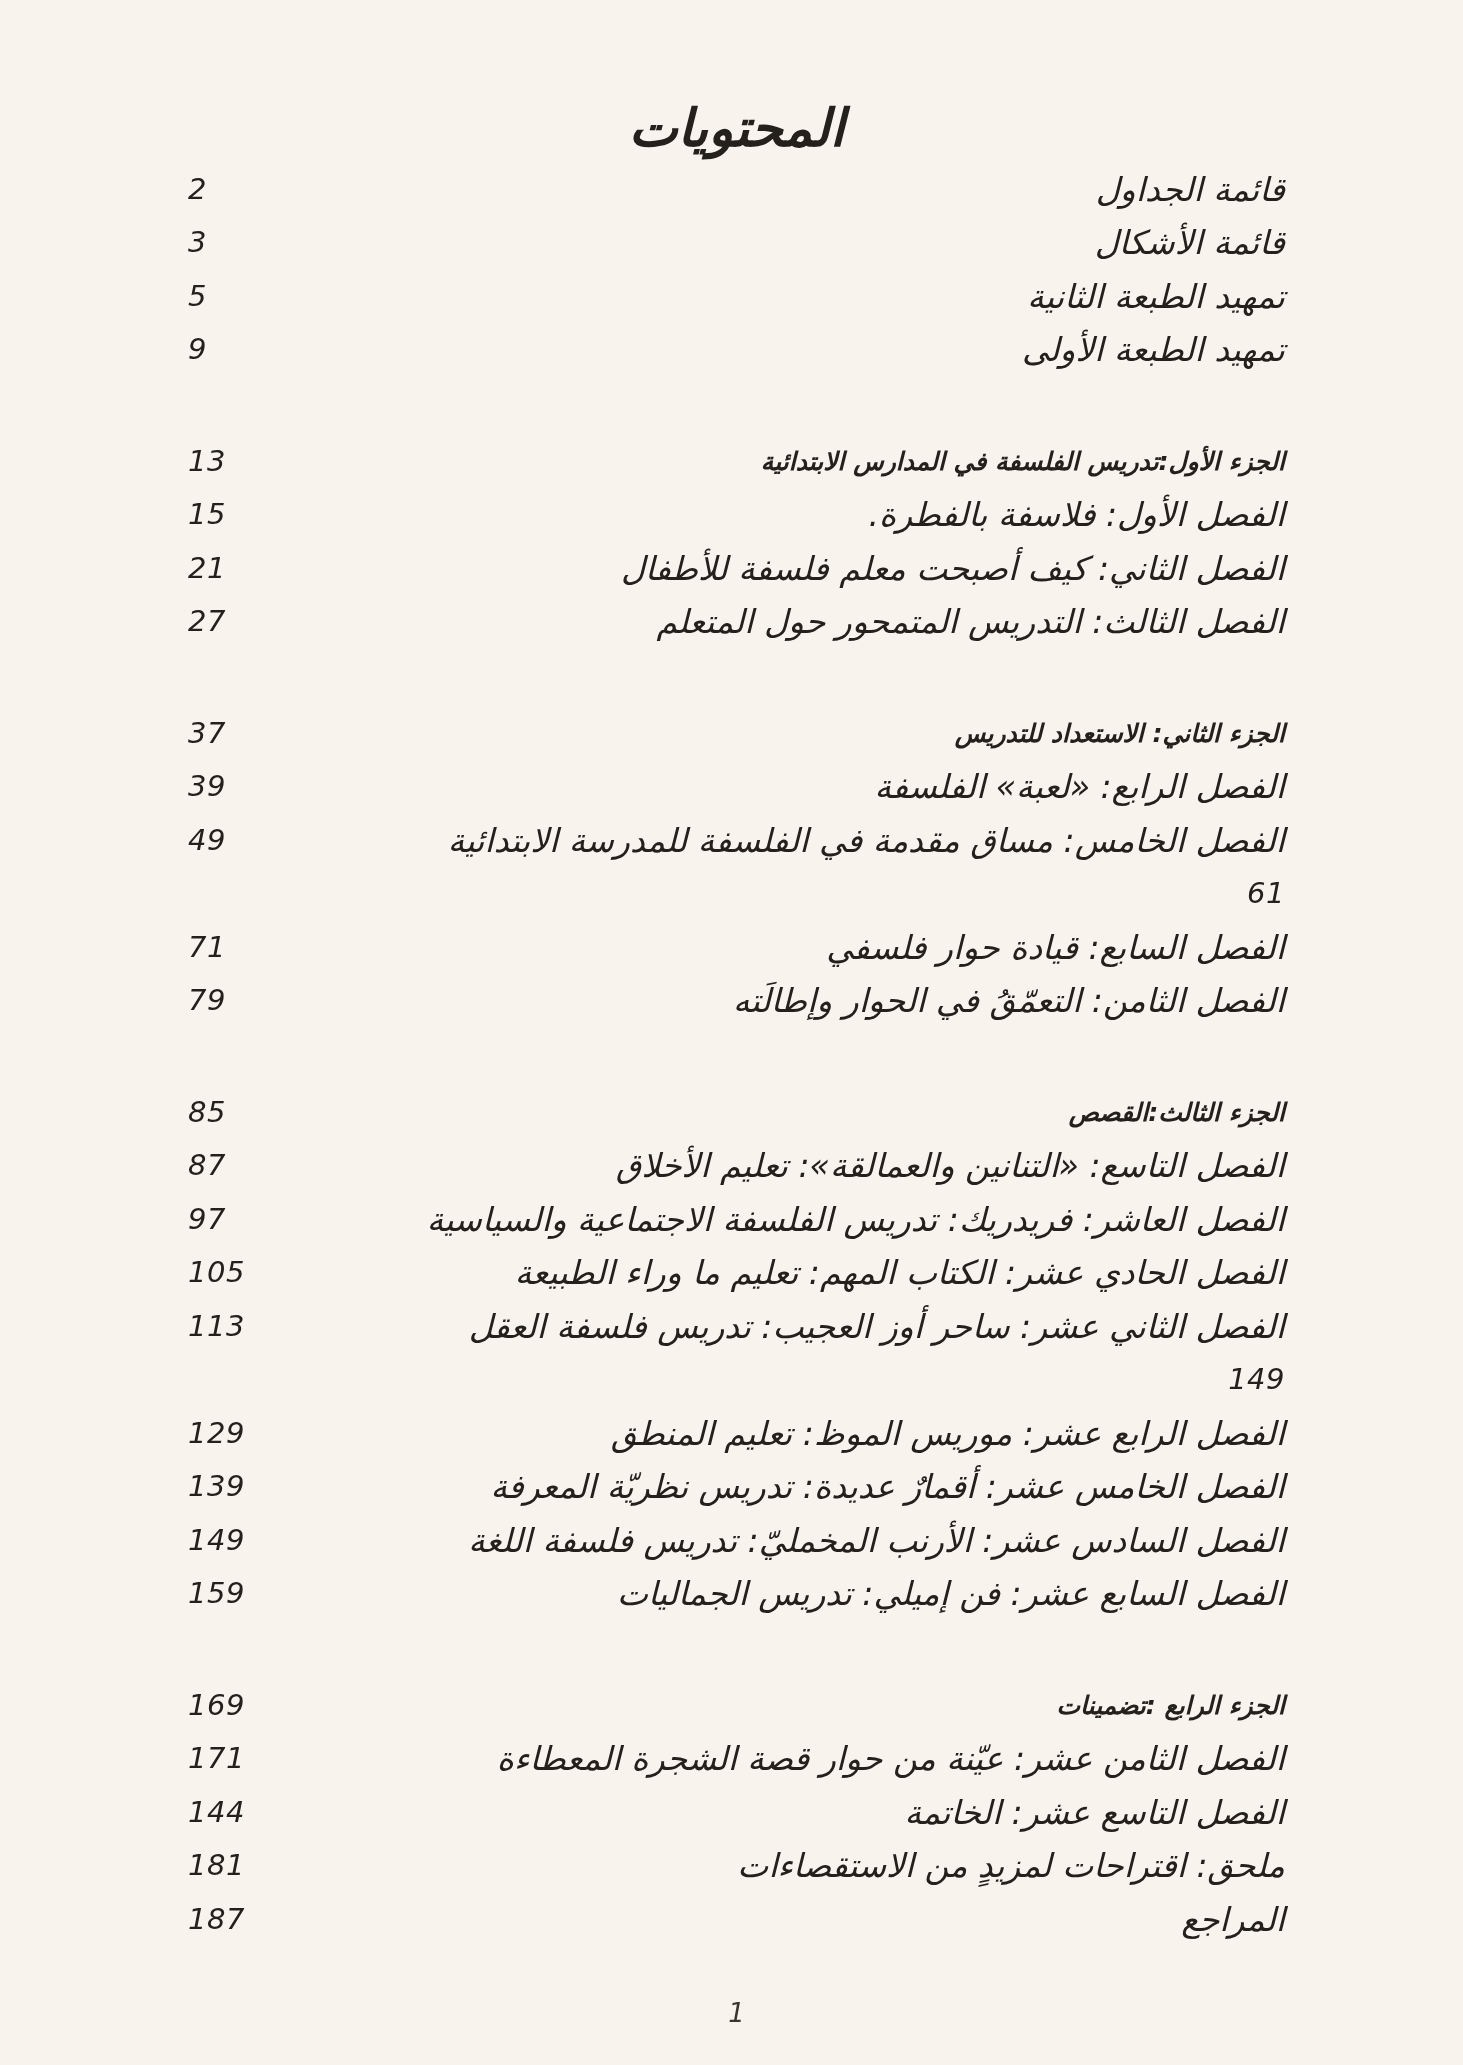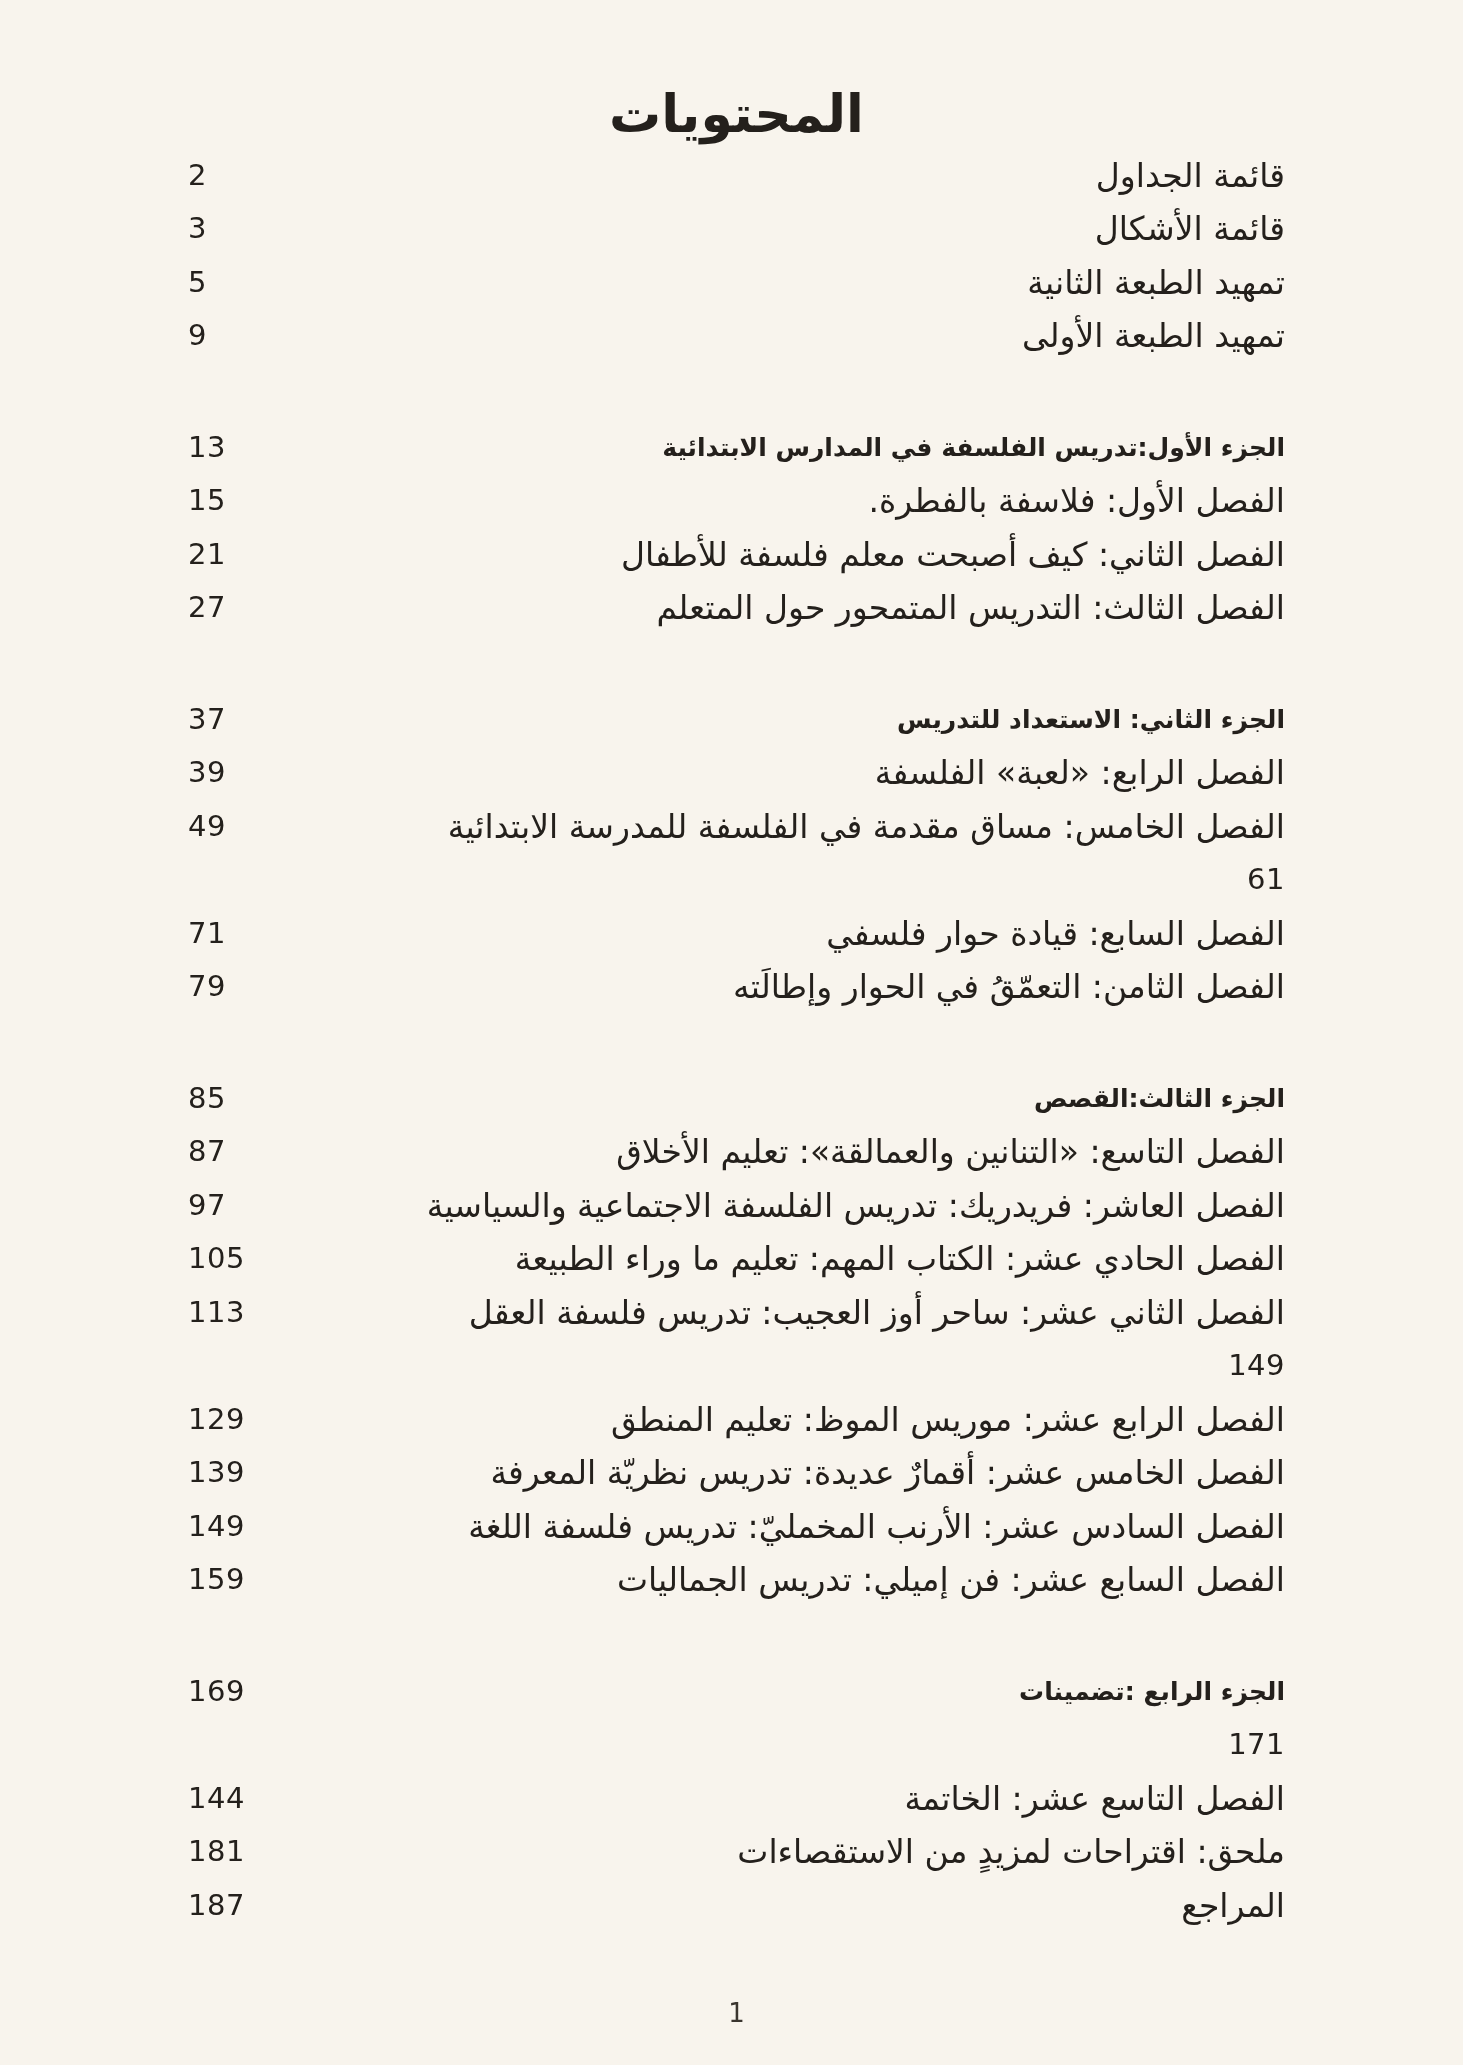--- a/index.html
+++ b/index.html
@@ -13,22 +13,23 @@
     color: #24201c;
     font-family: "DejaVu Sans", sans-serif;
     overflow: hidden;
     position: relative;
   }
   .page {
     direction: rtl;
     box-sizing: border-box;
     width: 1463px;
     height: 1935px;
-    padding: 44px 178px 0 188px;
+    padding: 58px 178px 0 188px;
     position: relative;
+    font-style: italic;
   }
   h1.title {
     font-size: 52px;
     font-weight: 700;
     text-align: center;
     margin: 35px 0 0 0;
     line-height: 70px;
     letter-spacing: 0;
   }
   #toc {
@@ -174,20 +175,21 @@
           <span class="label">الفصل السابع عشر: فن إميلي: تدريس الجماليات</span>
           <span class="num">159</span>
         </div>
       </div>
       <div class="section">
         <div class="row heading">
           <span class="label">الجزء الرابع :تضمينات</span>
           <span class="num">169</span>
         </div>
         <div class="row">
+          <span class="label">الفصل الثامن عشر: عيّنة من حوار قصة الشجرة المعطاءة</span>
           <span class="num">171</span>
         </div>
         <div class="row">
           <span class="label">الفصل التاسع عشر: الخاتمة</span>
           <span class="num">144</span>
         </div>
         <div class="row">
           <span class="label">ملحق: اقتراحات لمزيدٍ من الاستقصاءات</span>
           <span class="num">181</span>
         </div>

